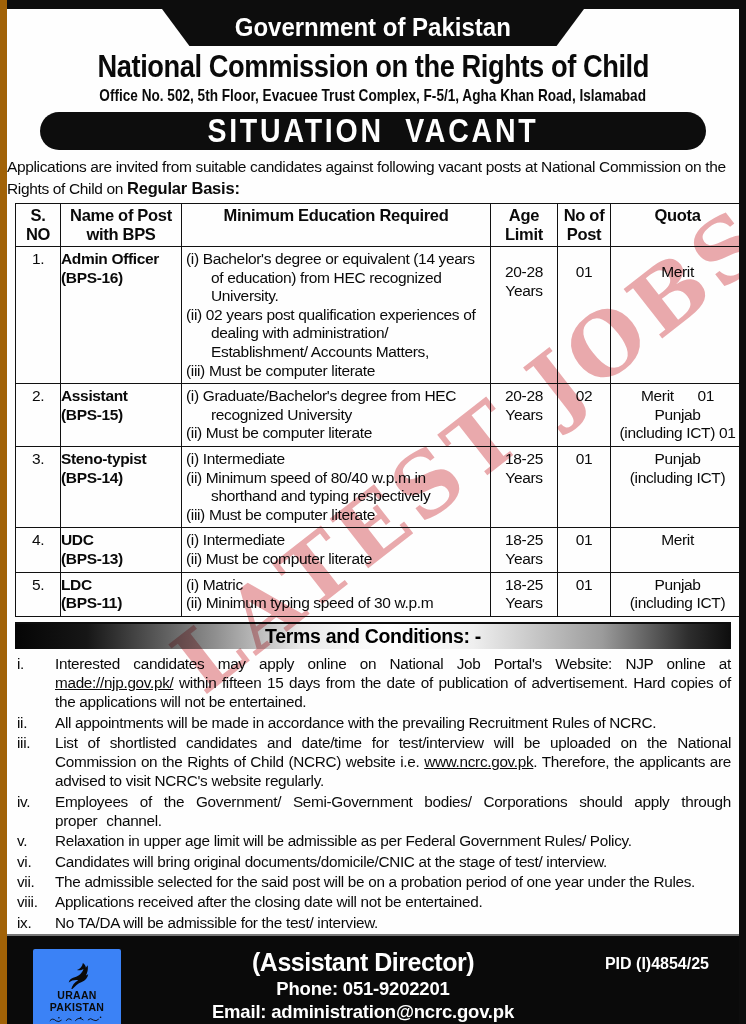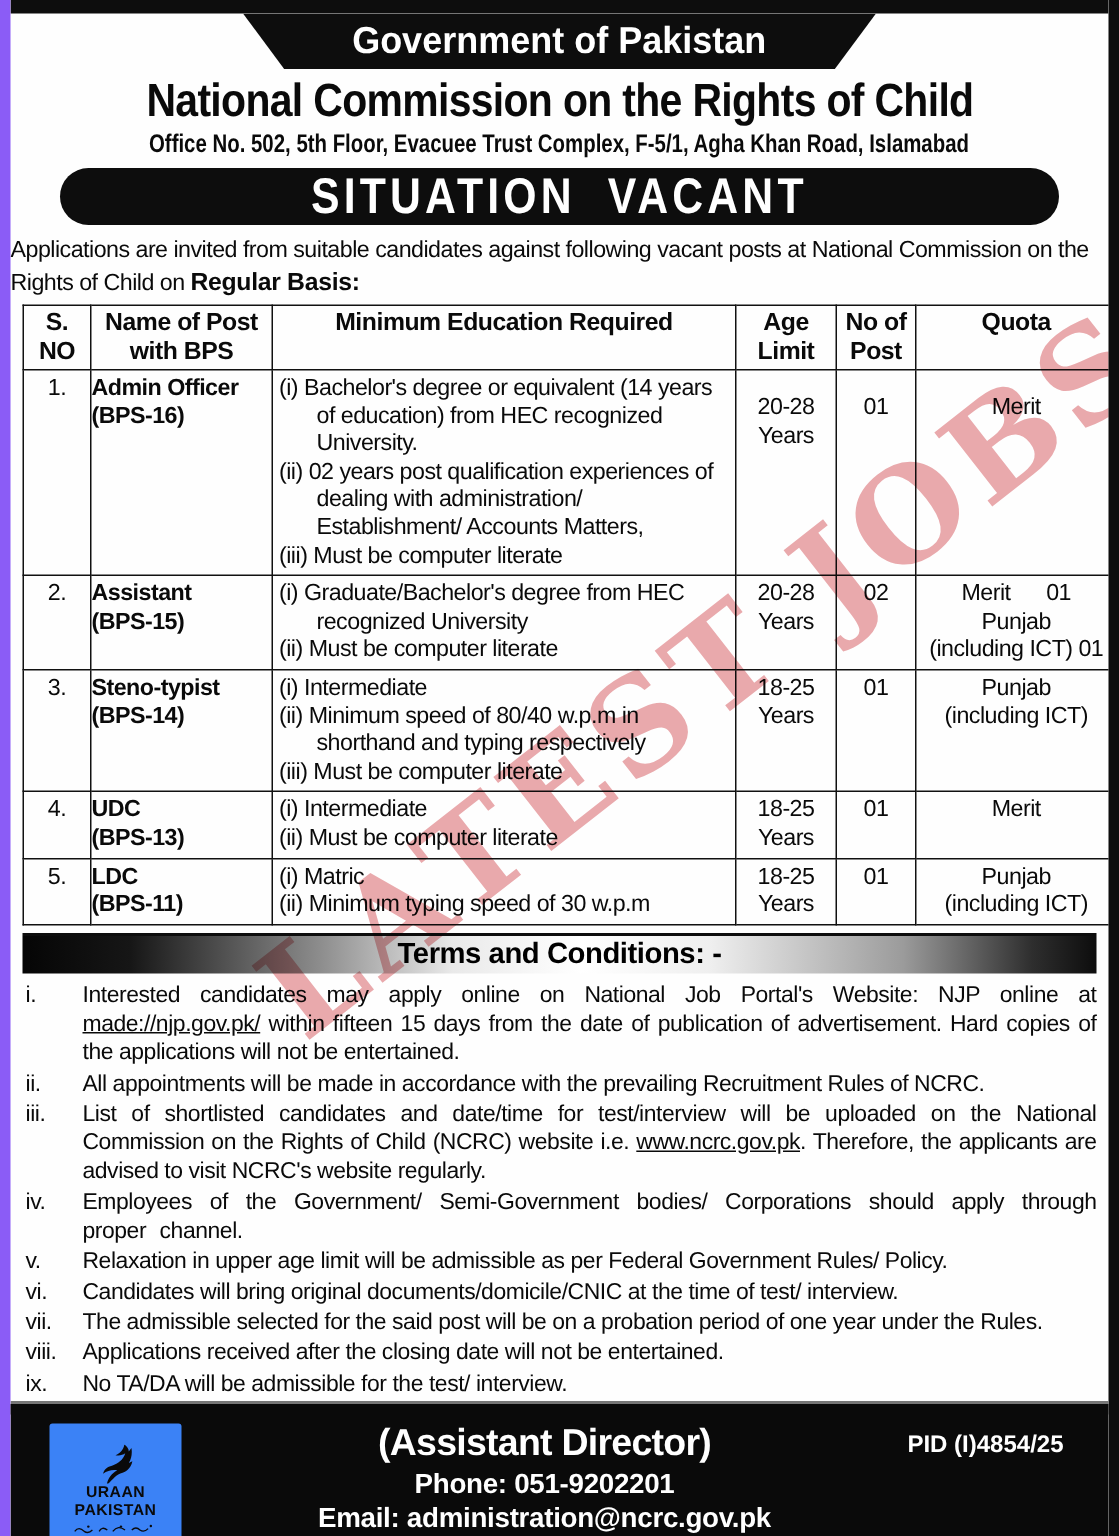--- a/index.html
+++ b/index.html
@@ -2,21 +2,21 @@
 <html><head>
 <meta charset="utf-8">
 <style>
   * { margin:0; padding:0; box-sizing:border-box; }
   html,body { background:#fff; }
   body { font-family:"Liberation Sans", sans-serif; color:#0a0a0a; }
 
   .page {
     position:relative; width:746px; height:1024px; margin:0 auto;
     background:#fefefe; overflow:hidden;
-    border-left:7px solid #8b5cf6; border-right:7px solid #0d0d0d;
+    border-left:7px solid #a16207; border-right:7px solid #0d0d0d;
   }
   .top-bar { position:absolute; top:0; left:0; right:0; height:9px; background:#0d0d0d; }
 
   
   .gov-banner {
     position:relative; margin:9px auto 0; width:422px; height:37px;
     background:#0d0d0d; color:#fff; text-align:center;
     clip-path:polygon(0 0,100% 0,93.5% 100%,6.5% 100%);
     display:flex; align-items:center; justify-content:center;
   }
@@ -272,21 +272,21 @@
       <div class="term-item">
         <div class="term-num">iv.</div>
         <div class="term-text justify"><span>Employees of the Government/ Semi-Government bodies/ Corporations should apply through proper channel.</span></div>
       </div>
       <div class="term-item">
         <div class="term-num">v.</div>
         <div class="term-text"><span>Relaxation in upper age limit will be admissible as per Federal Government Rules/ Policy.</span></div>
       </div>
       <div class="term-item">
         <div class="term-num">vi.</div>
-        <div class="term-text"><span>Candidates will bring original documents/domicile/CNIC at the time of test/ interview.</span></div>
+        <div class="term-text"><span>Candidates will bring original documents/domicile/CNIC at the stage of test/ interview.</span></div>
       </div>
       <div class="term-item">
         <div class="term-num">vii.</div>
         <div class="term-text"><span>The admissible selected for the said post will be on a probation period of one year under the Rules.</span></div>
       </div>
       <div class="term-item">
         <div class="term-num">viii.</div>
         <div class="term-text"><span>Applications received after the closing date will not be entertained.</span></div>
       </div>
       <div class="term-item">

